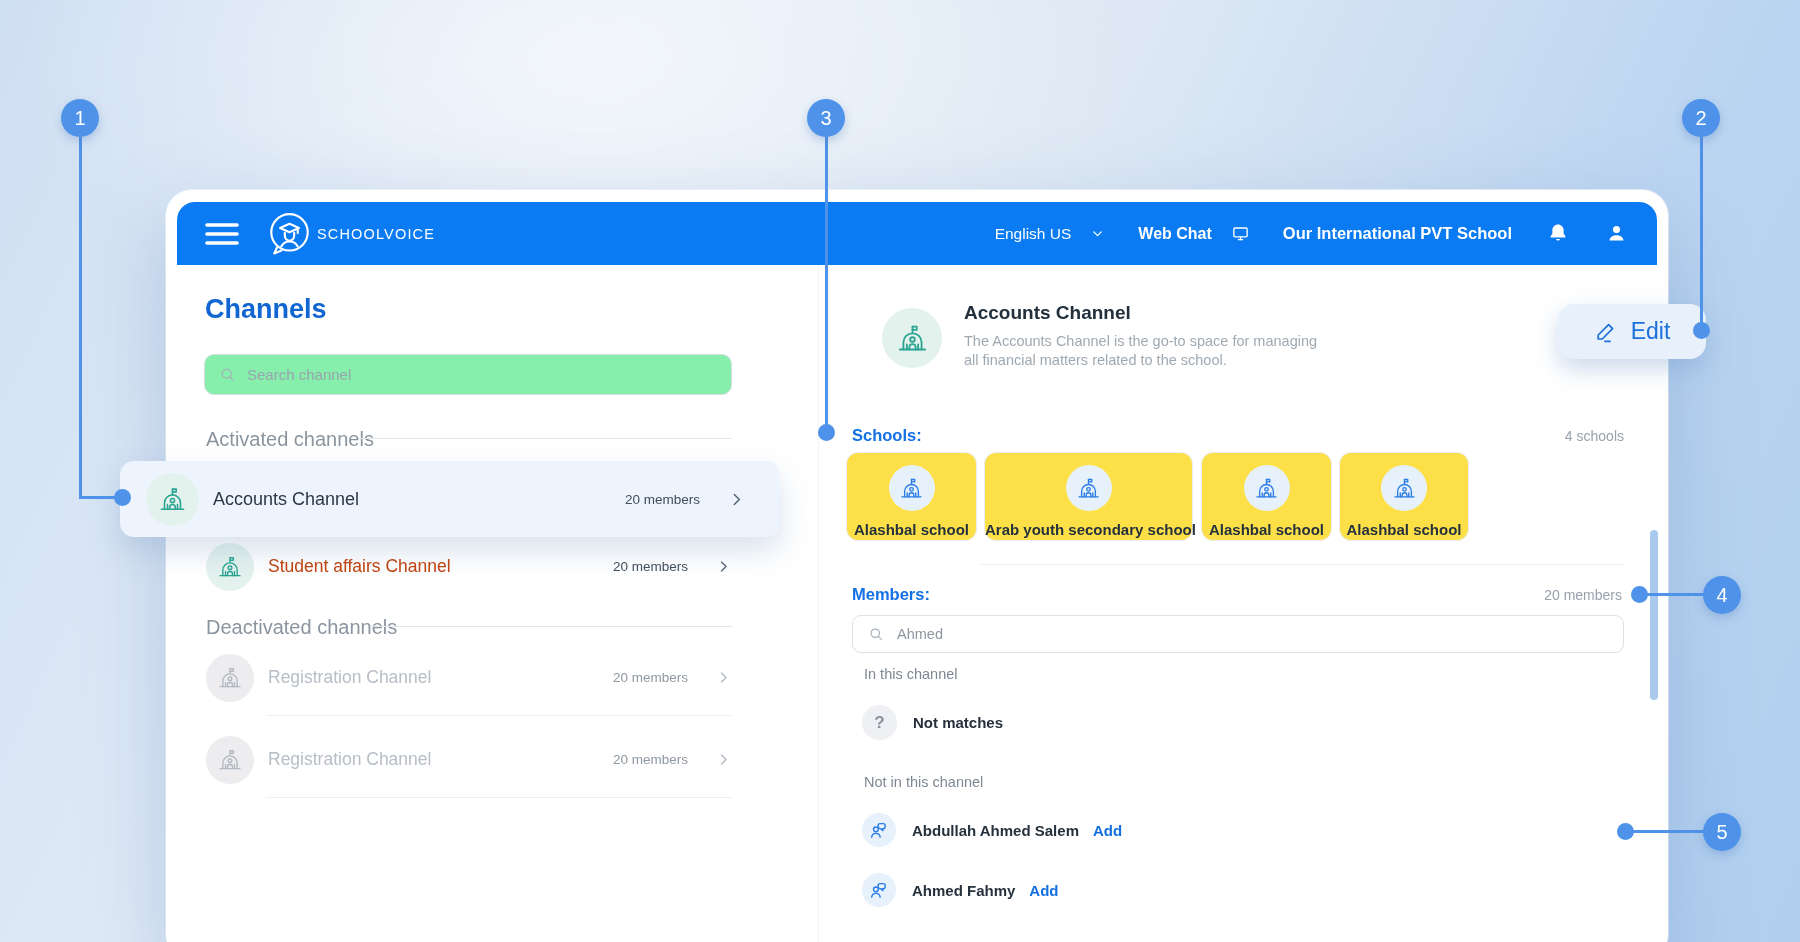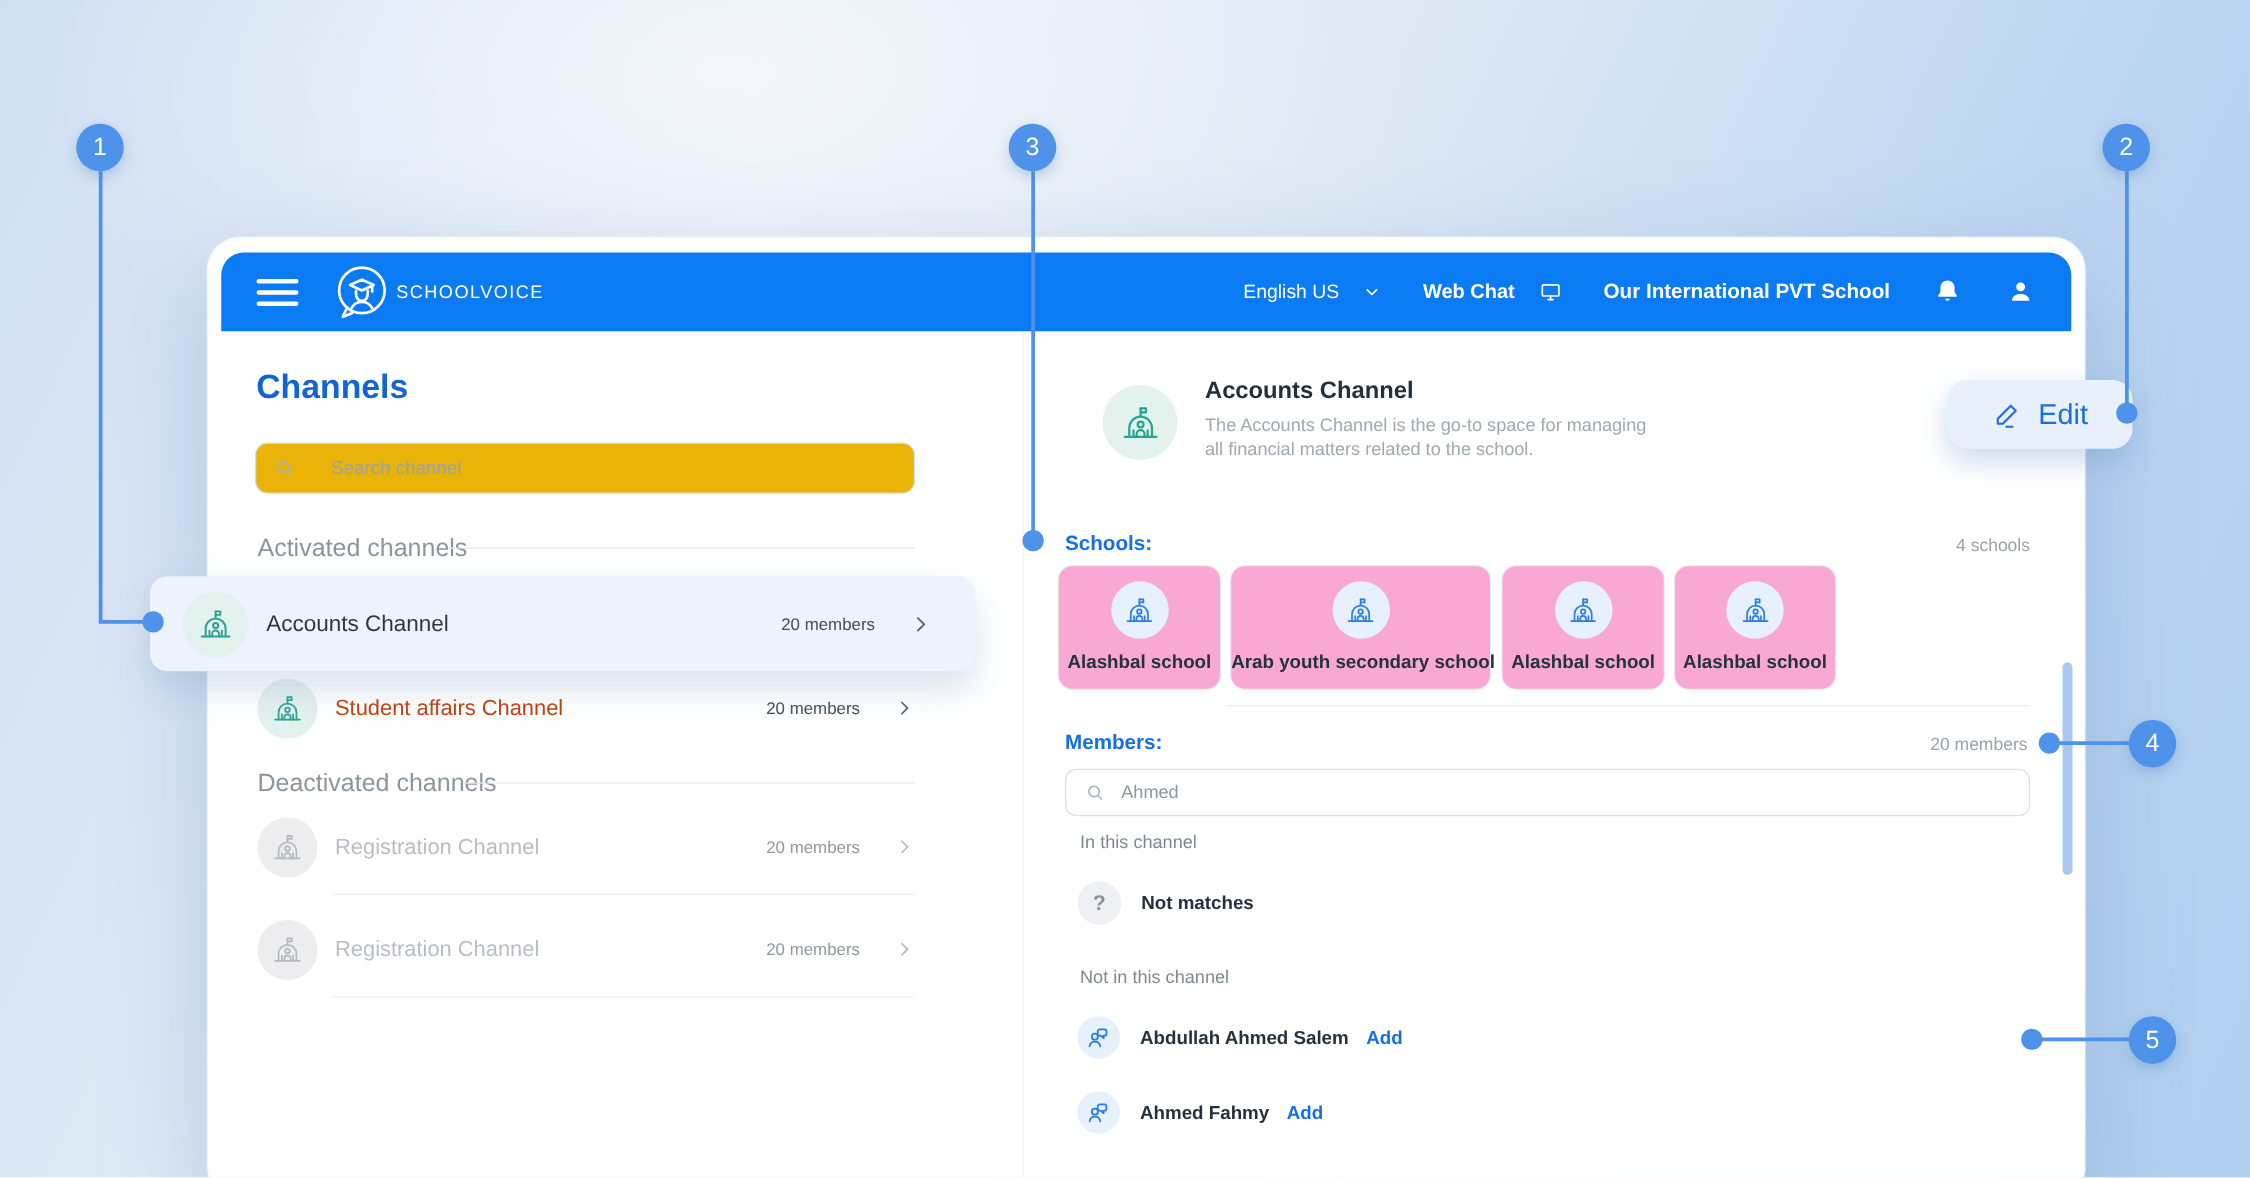--- a/index.html
+++ b/index.html
@@ -25,21 +25,21 @@
   .hdr-right { position:absolute; right:28px; top:0; height:100%; display:flex; align-items:center; gap:33px; color:#fff; }
   .hdr-item { display:flex; align-items:center; gap:19px; font-size:16px; font-weight:700; cursor:pointer; white-space:nowrap; }
 
   
   .v-divider { position:absolute; left:652px; top:76px; bottom:0; width:1px; background:#f0f3f6; }
   .sb-title { position:absolute; left:39px; top:104px; font-size:27px; font-weight:700; color:#1166d2; }
   .btn-create { position:absolute; left:360px; top:104px; height:37px; padding:0 15px;
     display:flex; align-items:center; gap:9px; background:#dcebfa; border-radius:10px;
     color:#1470e0; font-size:16px; font-weight:500; cursor:pointer; }
   .sb-search { position:absolute; left:38px; top:164px; width:528px; height:41px;
-    border:1px solid #d7dde3; border-radius:10px; display:flex; align-items:center; padding:0 13px; gap:28px; background:#eab308; }
+    border:1px solid #d7dde3; border-radius:10px; display:flex; align-items:center; padding:0 13px; gap:10px; background:#86efac; }
   .sb-search input { border:none; outline:none; flex:1; font-size:15px; color:#3c4752; font-family:inherit; background:transparent; }
   .sb-search input::placeholder { color:#9aa4ae; }
   .sec-label { position:absolute; font-size:20px; color:#8b959f; line-height:18px; }
   .sec-line { position:absolute; height:1px; background:#e3e7ea; }
 
   .row-pop { position:absolute; left:-46px; top:271px; width:660px; height:76px;
     background:#edf4fd; border-radius:14px; box-shadow:0 14px 30px rgba(118,150,192,.28);
     display:flex; align-items:center; padding:0 16px 0 26px; cursor:pointer; z-index:2; }
   .chan-row { position:absolute; left:40px; width:526px; height:53px; display:flex; align-items:center; cursor:pointer; }
   .circle { border-radius:50%; display:flex; align-items:center; justify-content:center; flex:none; }
@@ -59,21 +59,21 @@
   
   .ch-icon { position:absolute; left:716px; top:118px; width:60px; height:60px; }
   .ch-title { position:absolute; left:798px; top:112px; font-size:19px; font-weight:700; color:#21303c; }
   .ch-desc { position:absolute; left:798px; top:142px; font-size:14.5px; color:#9fa9b2; line-height:19px; }
   .btn-edit { position:absolute; left:1392px; top:114px; width:148px; height:55px;
     background:#e7f0fb; border-radius:16px; box-shadow:0 10px 24px rgba(110,150,200,.35);
     display:flex; align-items:center; justify-content:center; gap:13px;
     color:#1b70dc; font-size:23px; cursor:pointer; z-index:2; }
   .blue-label { position:absolute; font-size:16.5px; font-weight:700; color:#1470e6; }
   .count-label { position:absolute; font-size:14px; color:#98a2ac; }
-  .school-card { position:absolute; top:262px; height:100px; background:#f9a8d4;
+  .school-card { position:absolute; top:262px; height:89px; background:#fde047;
     border:1px solid #e9edf1; border-radius:12px; cursor:pointer; }
   .school-card .circle { position:absolute; left:50%; transform:translateX(-50%); top:12px; width:46px; height:46px; }
   .school-card .sc-name { position:absolute; left:0; right:0; top:68px; text-align:center;
     font-size:15px; font-weight:700; color:#25313d; white-space:nowrap; }
   .h-divider { position:absolute; height:1px; background:#e9ecef; }
   .msearch { position:absolute; left:686px; top:425px; width:772px; height:38px;
     border:1px solid #dce1e7; border-radius:9px; display:flex; align-items:center; padding:0 14px; gap:12px; background:#fff; }
   .msearch input { border:none; outline:none; flex:1; font-size:14.5px; color:#8d97a1; font-family:inherit; background:transparent; }
   .group-label { position:absolute; left:698px; font-size:14.5px; color:#7e8893; }
   .m-row { position:absolute; left:696px; height:35px; display:flex; align-items:center; }

